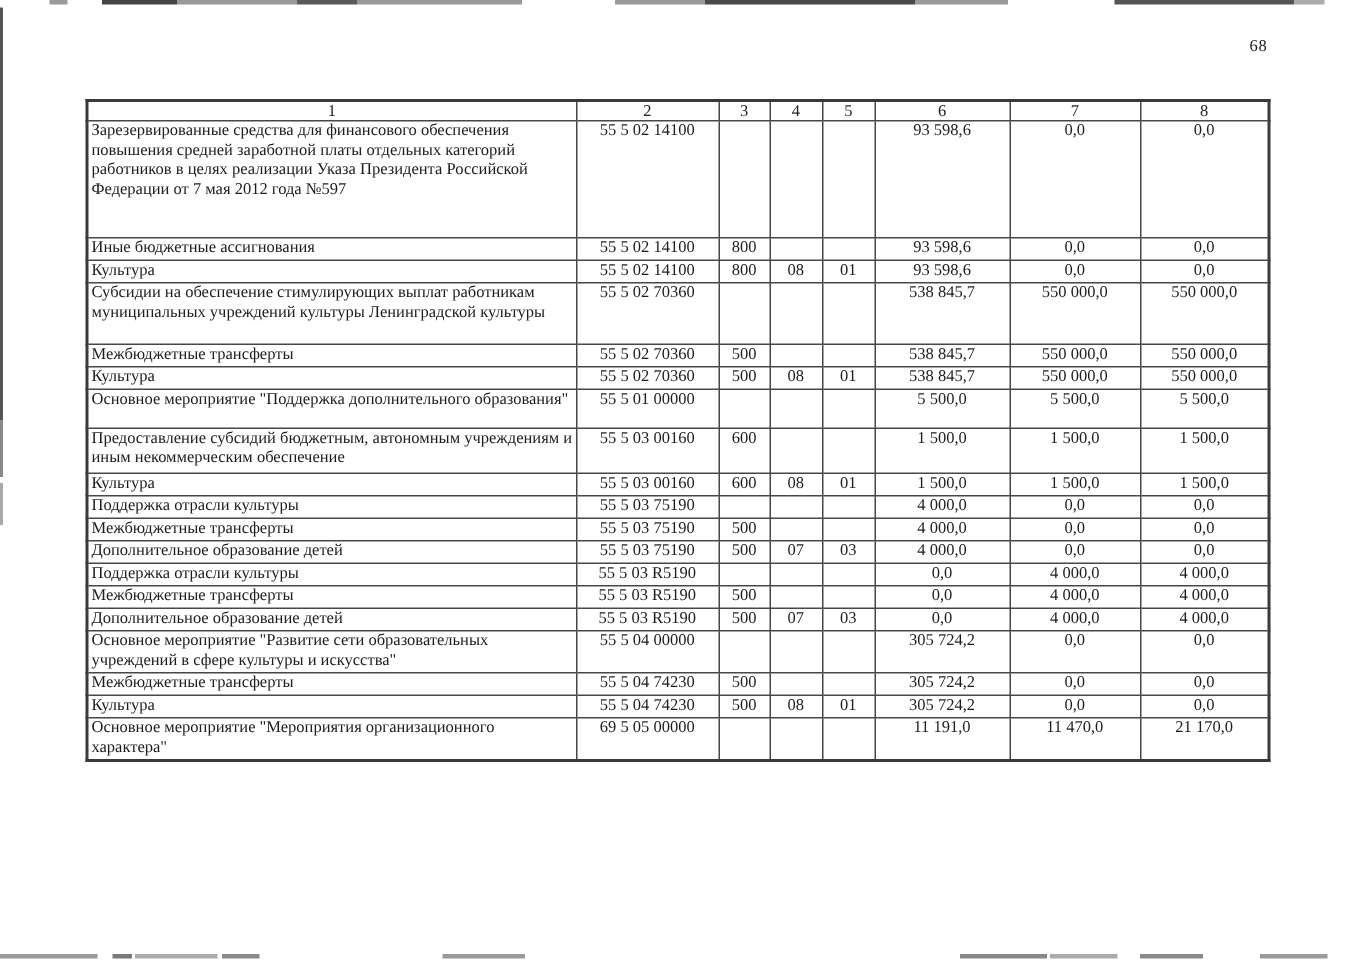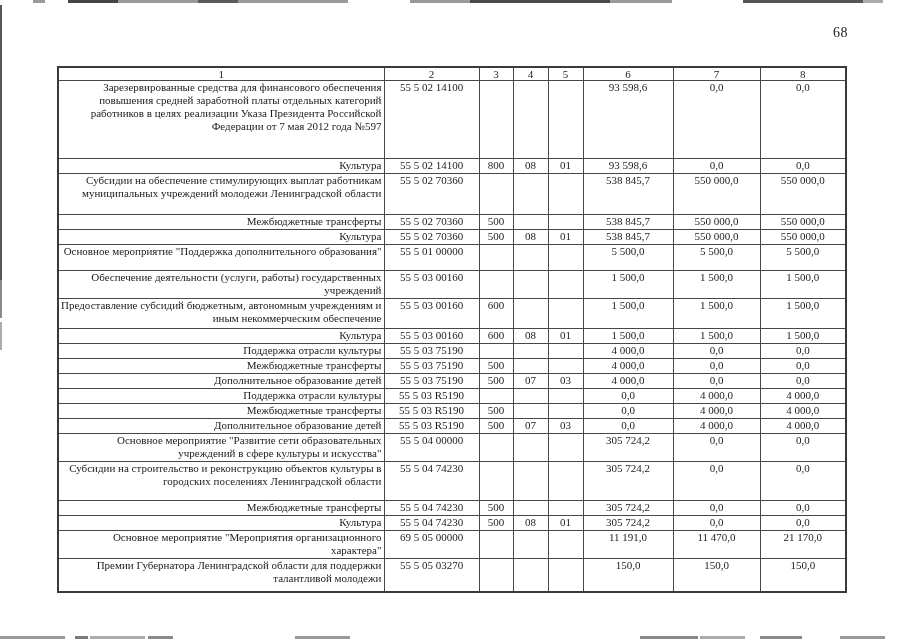--- a/index.html
+++ b/index.html
@@ -7,21 +7,21 @@
     position:relative;
     width:905px;height:640px;
     background:#ffffff;
     font-family:"Liberation Serif", serif;
     color:#1c1c1c;
     overflow:hidden;
   }
   .page-number{
     position:absolute;
     top:25px;left:833px;
-    font-size:14px;
+    font-size:11px;
     letter-spacing:0.5px;
   }
   table.budget{
     position:absolute;
     top:66px;left:57px;
     width:789px;
     border-collapse:collapse;
     table-layout:fixed;
     font-size:11px;
     line-height:13px;
@@ -34,21 +34,21 @@
     overflow:hidden;
     word-wrap:break-word;
   }
   table.budget{border:2px solid #3a3a3a;}
   table.budget th{
     text-align:center;
     height:11px;
     line-height:12px;
     padding:0;
   }
-  td.c0{text-align:right;padding-left:3px;padding-right:5px;}
+  td.c0{text-align:left;padding-left:3px;padding-right:5px;}
   td.c1,td.c2,td.c3,td.c4,td.c5,td.c6,td.c7{text-align:center;}
   
   .art{position:absolute;height:3px;}
   .vline{position:absolute;width:2px;left:0;}
 </style>
 </head>
 <body>
 
 <div class="page">
 
@@ -82,31 +82,41 @@
           <td class="c0">Зарезервированные средства для финансового обеспечения повышения средней заработной платы отдельных категорий работников в целях реализации Указа Президента Российской Федерации от 7 мая 2012 года №597</td>
           <td class="c1">55 5 02 14100</td>
           <td class="c2"></td>
           <td class="c3"></td>
           <td class="c4"></td>
           <td class="c5">93 598,6</td>
           <td class="c6">0,0</td>
           <td class="c7">0,0</td>
         </tr>
         <tr style="height: 13px;">
+          <td class="c0">Иные бюджетные ассигнования</td>
+          <td class="c1">55 5 02 14100</td>
+          <td class="c2">800</td>
+          <td class="c3"></td>
+          <td class="c4"></td>
+          <td class="c5">93 598,6</td>
+          <td class="c6">0,0</td>
+          <td class="c7">0,0</td>
+        </tr>
+        <tr style="height: 13px;">
           <td class="c0">Культура</td>
           <td class="c1">55 5 02 14100</td>
           <td class="c2">800</td>
           <td class="c3">08</td>
           <td class="c4">01</td>
           <td class="c5">93 598,6</td>
           <td class="c6">0,0</td>
           <td class="c7">0,0</td>
         </tr>
         <tr style="height: 41px;">
-          <td class="c0">Субсидии на обеспечение стимулирующих выплат работникам муниципальных учреждений молодежи Ленинградской области</td>
+          <td class="c0">Субсидии на обеспечение стимулирующих выплат работникам муниципальных учреждений культуры Ленинградской культуры</td>
           <td class="c1">55 5 02 70360</td>
           <td class="c2"></td>
           <td class="c3"></td>
           <td class="c4"></td>
           <td class="c5">538 845,7</td>
           <td class="c6">550 000,0</td>
           <td class="c7">550 000,0</td>
         </tr>
         <tr style="height: 14px;">
           <td class="c0">Межбюджетные трансферты</td>
@@ -130,30 +140,20 @@
         </tr>
         <tr style="height: 26px;">
           <td class="c0">Основное мероприятие "Поддержка дополнительного образования"</td>
           <td class="c1">55 5 01 00000</td>
           <td class="c2"></td>
           <td class="c3"></td>
           <td class="c4"></td>
           <td class="c5">5 500,0</td>
           <td class="c6">5 500,0</td>
           <td class="c7">5 500,0</td>
-        </tr>
-        <tr style="height: 26px;">
-          <td class="c0">Обеспечение деятельности (услуги, работы) государственных учреждений</td>
-          <td class="c1">55 5 03 00160</td>
-          <td class="c2"></td>
-          <td class="c3"></td>
-          <td class="c4"></td>
-          <td class="c5">1 500,0</td>
-          <td class="c6">1 500,0</td>
-          <td class="c7">1 500,0</td>
         </tr>
         <tr style="height: 30px;">
           <td class="c0">Предоставление субсидий бюджетным, автономным учреждениям и иным некоммерческим обеспечение</td>
           <td class="c1">55 5 03 00160</td>
           <td class="c2">600</td>
           <td class="c3"></td>
           <td class="c4"></td>
           <td class="c5">1 500,0</td>
           <td class="c6">1 500,0</td>
           <td class="c7">1 500,0</td>
@@ -231,30 +231,20 @@
         <tr style="height: 26px;">
           <td class="c0">Основное мероприятие "Развитие сети образовательных учреждений в сфере культуры и искусства"</td>
           <td class="c1">55 5 04 00000</td>
           <td class="c2"></td>
           <td class="c3"></td>
           <td class="c4"></td>
           <td class="c5">305 724,2</td>
           <td class="c6">0,0</td>
           <td class="c7">0,0</td>
         </tr>
-        <tr style="height: 39px;">
-          <td class="c0">Субсидии на строительство и реконструкцию объектов культуры в городских поселениях Ленинградской области</td>
-          <td class="c1">55 5 04 74230</td>
-          <td class="c2"></td>
-          <td class="c3"></td>
-          <td class="c4"></td>
-          <td class="c5">305 724,2</td>
-          <td class="c6">0,0</td>
-          <td class="c7">0,0</td>
-        </tr>
         <tr style="height: 13px;">
           <td class="c0">Межбюджетные трансферты</td>
           <td class="c1">55 5 04 74230</td>
           <td class="c2">500</td>
           <td class="c3"></td>
           <td class="c4"></td>
           <td class="c5">305 724,2</td>
           <td class="c6">0,0</td>
           <td class="c7">0,0</td>
         </tr>
@@ -270,30 +260,20 @@
         </tr>
         <tr style="height: 27px;">
           <td class="c0">Основное мероприятие "Мероприятия организационного характера"</td>
           <td class="c1">69 5 05 00000</td>
           <td class="c2"></td>
           <td class="c3"></td>
           <td class="c4"></td>
           <td class="c5">11 191,0</td>
           <td class="c6">11 470,0</td>
           <td class="c7">21 170,0</td>
-        </tr>
-        <tr style="height: 33px;">
-          <td class="c0">Премии Губернатора Ленинградской области для поддержки талантливой молодежи</td>
-          <td class="c1">55 5 05 03270</td>
-          <td class="c2"></td>
-          <td class="c3"></td>
-          <td class="c4"></td>
-          <td class="c5">150,0</td>
-          <td class="c6">150,0</td>
-          <td class="c7">150,0</td>
         </tr>
       </tbody>
   </table>
 
   <div class="art" style="top:0;left:33px;width:12px;background:#9a9a9a;"></div>
   <div class="art" style="top:0;left:68px;width:50px;background:#454545;"></div>
   <div class="art" style="top:0;left:118px;width:80px;background:#9a9a9a;"></div>
   <div class="art" style="top:0;left:198px;width:40px;background:#5a5a5a;"></div>
   <div class="art" style="top:0;left:238px;width:110px;background:#9a9a9a;"></div>
   <div class="art" style="top:0;left:410px;width:60px;background:#9a9a9a;"></div>

